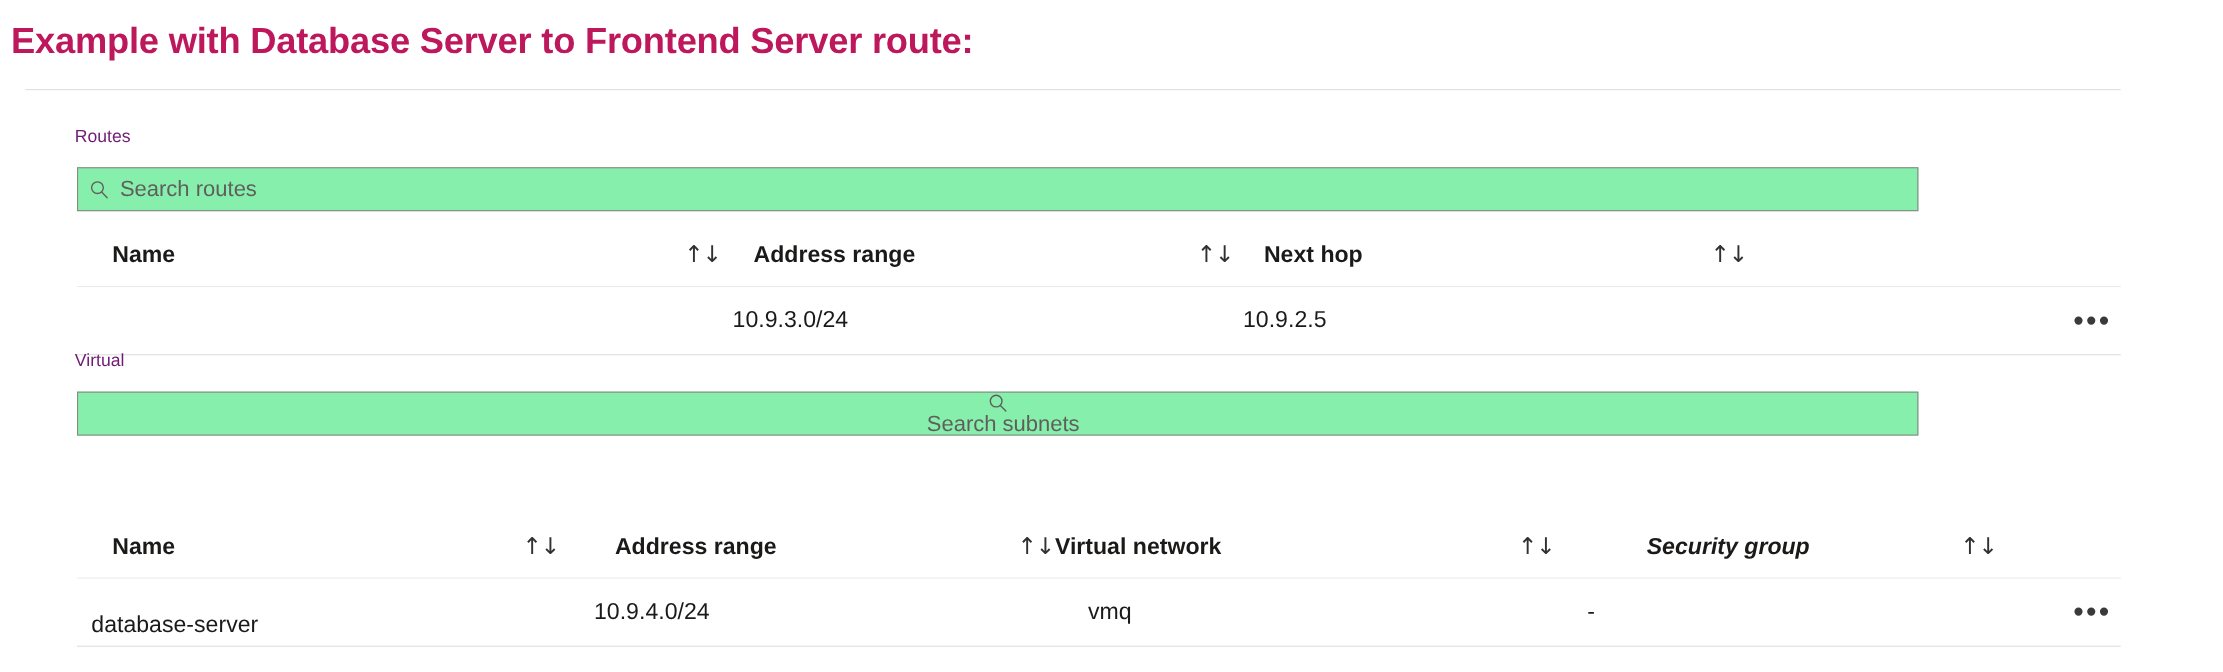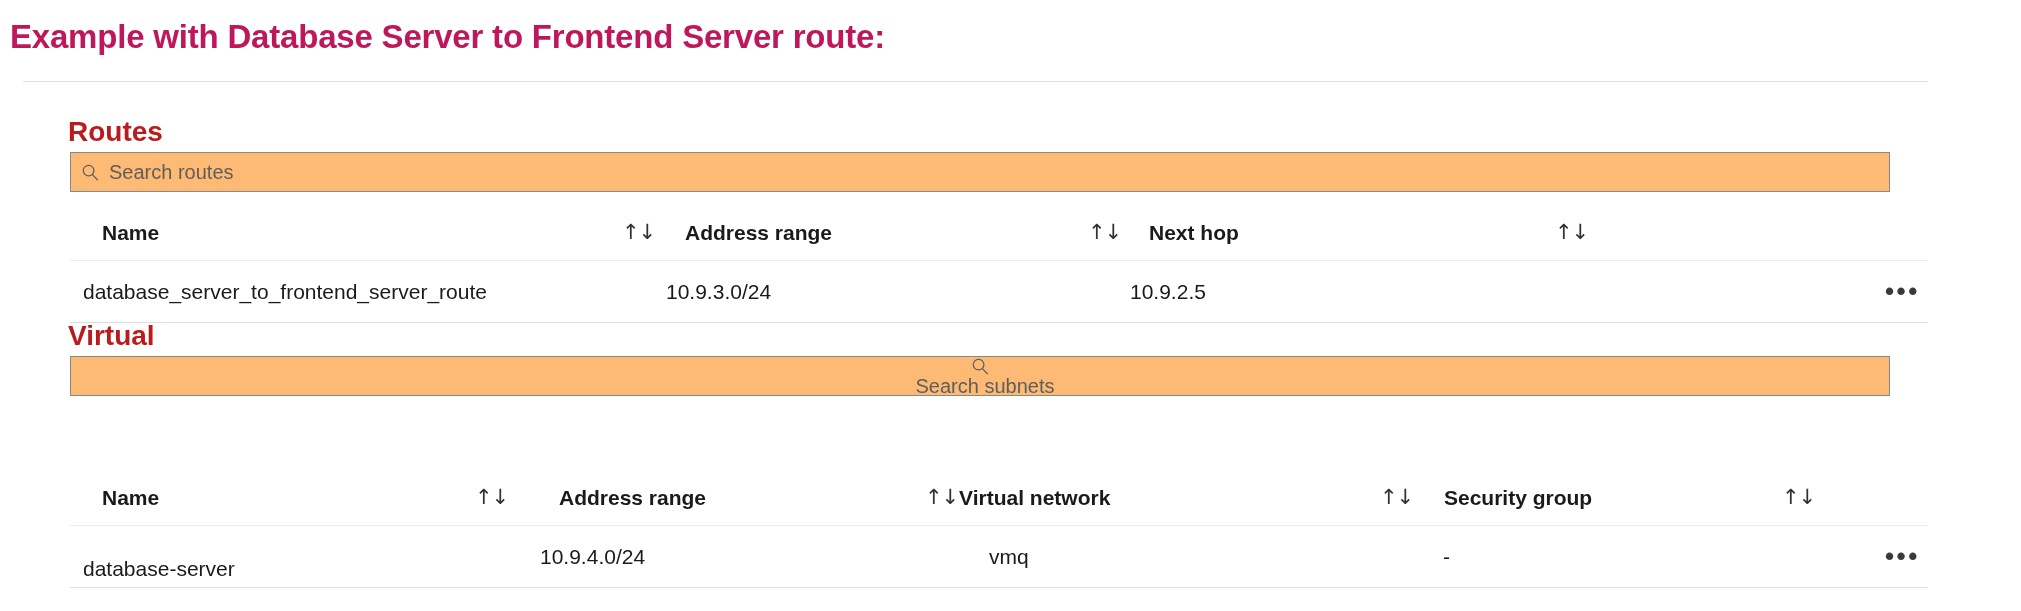--- a/index.html
+++ b/index.html
@@ -37,33 +37,33 @@
     left: 23px;
     top: 81px;
     width: 1905px;
     height: 1px;
     background: #e1dfdd;
   }
 
   
   .section-label {
     position: absolute;
-    font-size: 28px;
-    font-weight: 700;
-    color: #b91c1c;
+    font-size: 16px;
+    font-weight: 400;
+    color: #701a75;
     white-space: nowrap;
   }
   .search-box {
     position: absolute;
     left: 70px;
-    width: 1820px;
+    width: 1674px;
     height: 40px;
     box-sizing: border-box;
     border: 1px solid #8a8886;
-    background: #fdba74;
+    background: #86efac;
     display: flex;
     align-items: center;
     padding-left: 10px;
   }
   .search-icon {
     width: 19px;
     height: 19px;
     flex: 0 0 auto;
     display: block;
     margin-right: 9px;
@@ -162,21 +162,20 @@
       <div class="cell" style="left:596px;">Address range</div>
       <div class="sort-arrows" style="left:1018px;">↑↓</div>
 
       <div class="cell" style="left:1060px;">Next hop</div>
       <div class="sort-arrows" style="left:1485px;">↑↓</div>
     </div>
   </div>
 
   <div class="grid grid-body" style="top:260px; height:62px;">
     <div class="grid-row">
-      <div class="cell" style="left:13px;">database_server_to_frontend_server_route</div>
       <div class="cell" style="left:596px;">10.9.3.0/24</div>
       <div class="cell" style="left:1060px;text-align:center;">10.9.2.5</div>
       <div class="ellipsis-menu" style="left:1815px;">•••</div>
     </div>
   </div>
 
   <div class="section-label" style="left:68px; top:320px;">Virtual</div>
 
   <div class="search-box" style="top:356px;flex-direction:column;">
     <svg class="search-icon" viewBox="0 0 20 20">
@@ -190,21 +189,21 @@
     <div class="grid-row">
       <div class="cell" style="left:13px;">Name</div>
       <div class="sort-arrows" style="left:405px;">↑↓</div>
 
       <div class="cell" style="left:470px;">Address range</div>
       <div class="sort-arrows" style="left:855px;">↑↓</div>
 
       <div class="cell" style="left:870px;">Virtual network</div>
       <div class="sort-arrows" style="left:1310px;">↑↓</div>
 
-      <div class="cell" style="left:1355px;">Security group</div>
+      <div class="cell" style="left:1408px;font-style:italic;">Security group</div>
       <div class="sort-arrows" style="left:1712px;">↑↓</div>
     </div>
   </div>
 
   <div class="grid grid-body" style="top:525px; height:62px;">
     <div class="grid-row">
       <div class="cell" style="left:13px;margin-top:12px;">database-server</div>
       <div class="cell" style="left:470px;">10.9.4.0/24</div>
       <div class="cell" style="left:919px;">vmq</div>
       <div class="cell" style="left:1373px;">-</div>

